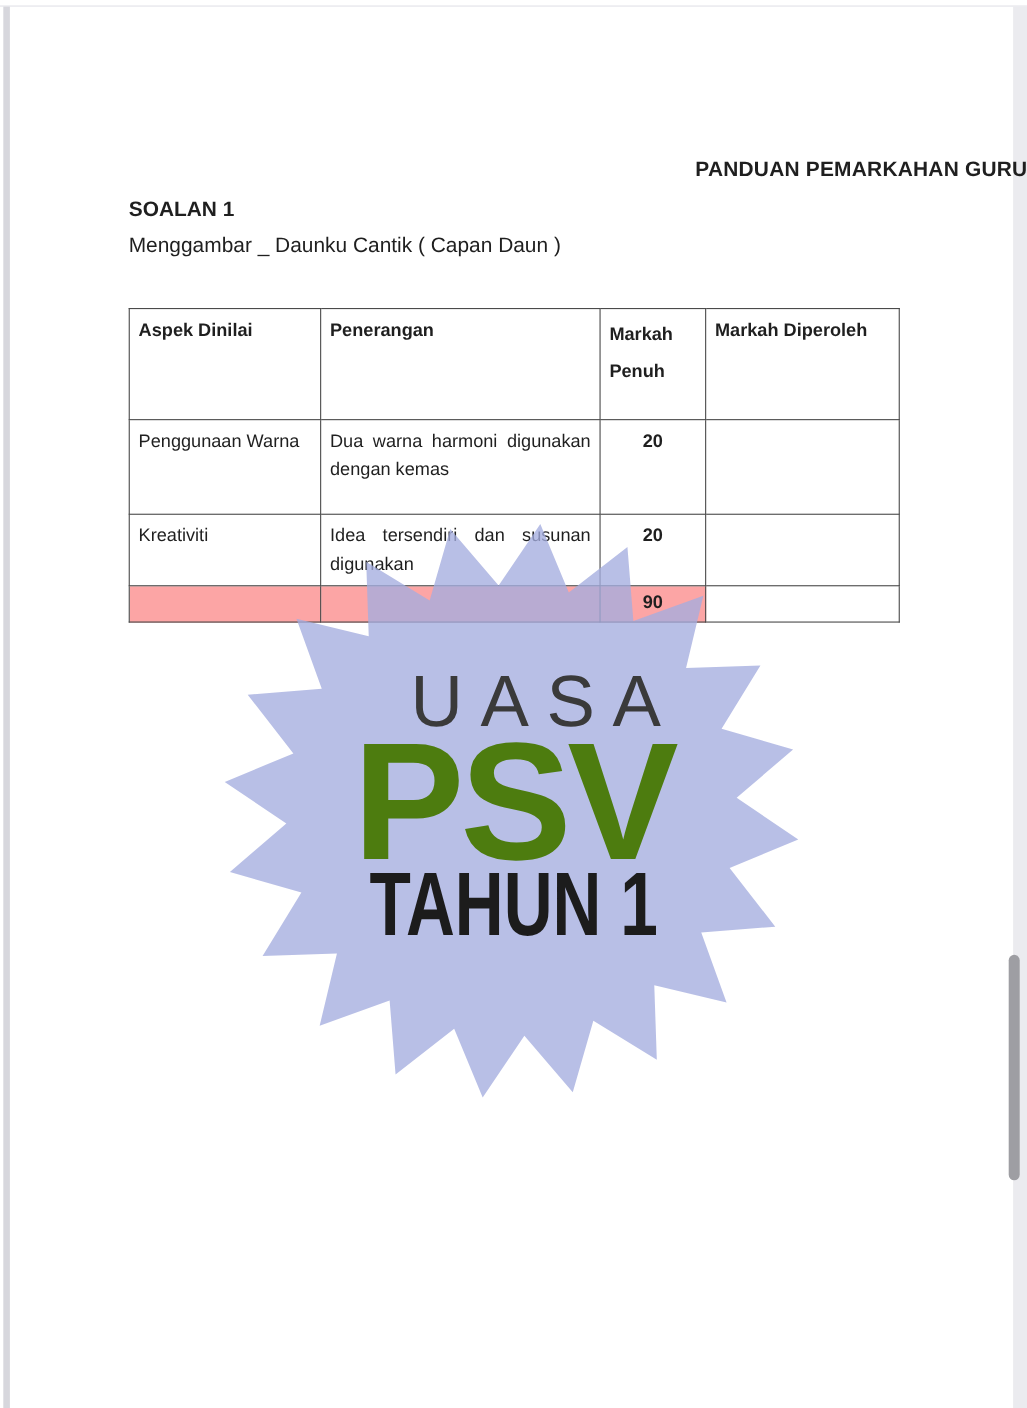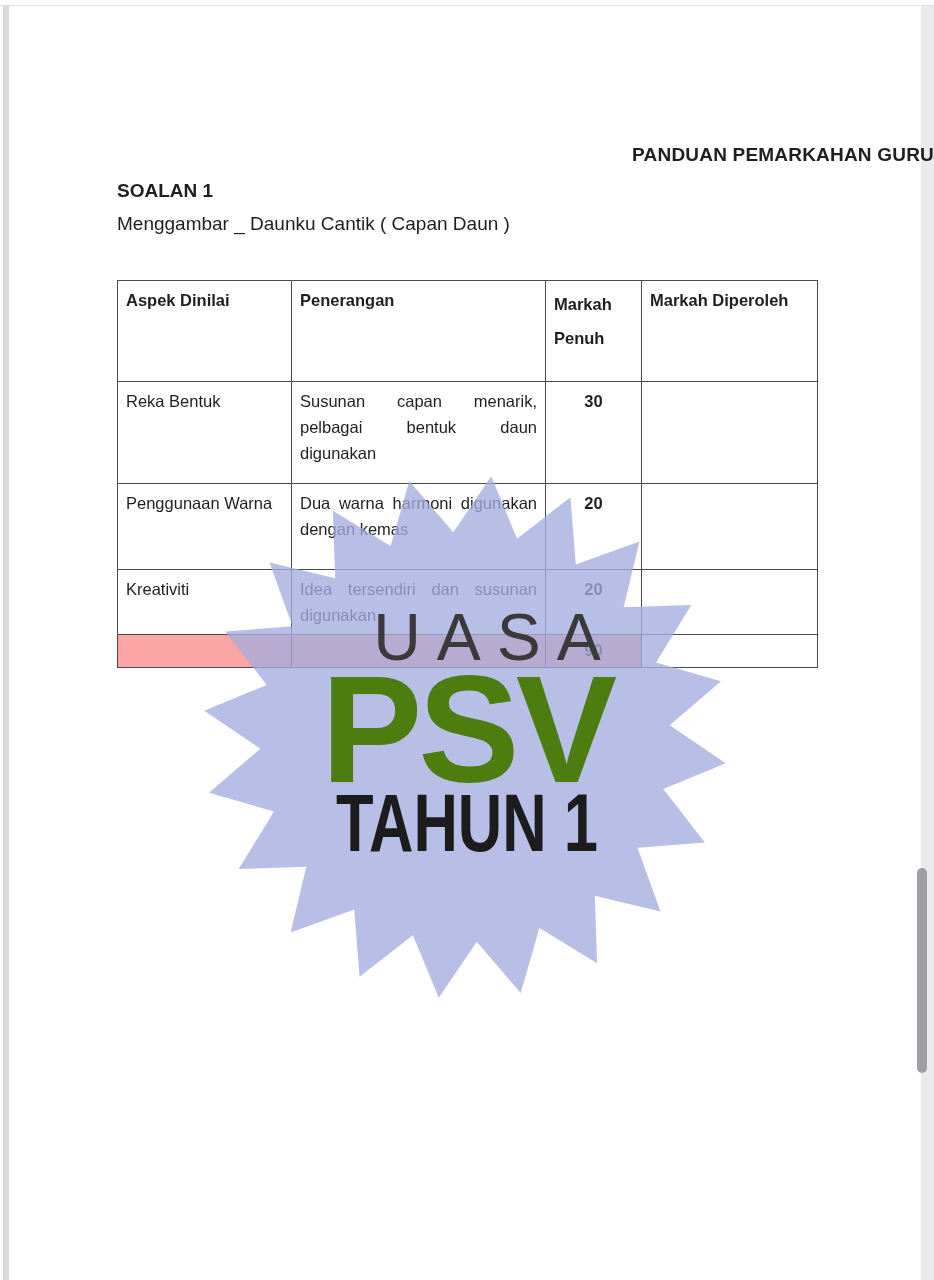--- a/index.html
+++ b/index.html
@@ -57,26 +57,20 @@
   <tbody>
       <tr style="height:101px">
     <td class="hdr">Aspek Dinilai</td>
     <td class="hdr">Penerangan</td>
     <td class="hdr hdr-markah">
       <span>Markah</span>
       <span>Penuh</span>
     </td>
     <td class="hdr">Markah Diperoleh</td>
   </tr>
-  <tr style="height:102px">
-    <td class="c-aspek">Reka Bentuk</td>
-    <td class="c-penerangan">Susunan capan menarik, pelbagai bentuk daun digunakan</td>
-    <td class="c-markah">30</td>
-    <td></td>
-  </tr>
   <tr style="height:86px">
     <td class="c-aspek">Penggunaan Warna</td>
     <td class="c-penerangan">Dua warna harmoni digunakan dengan kemas</td>
     <td class="c-markah">20</td>
     <td></td>
   </tr>
   <tr style="height:57px">
     <td class="c-aspek">Kreativiti</td>
     <td class="c-penerangan">Idea tersendiri dan susunan digunakan</td>
     <td class="c-markah">20</td>

